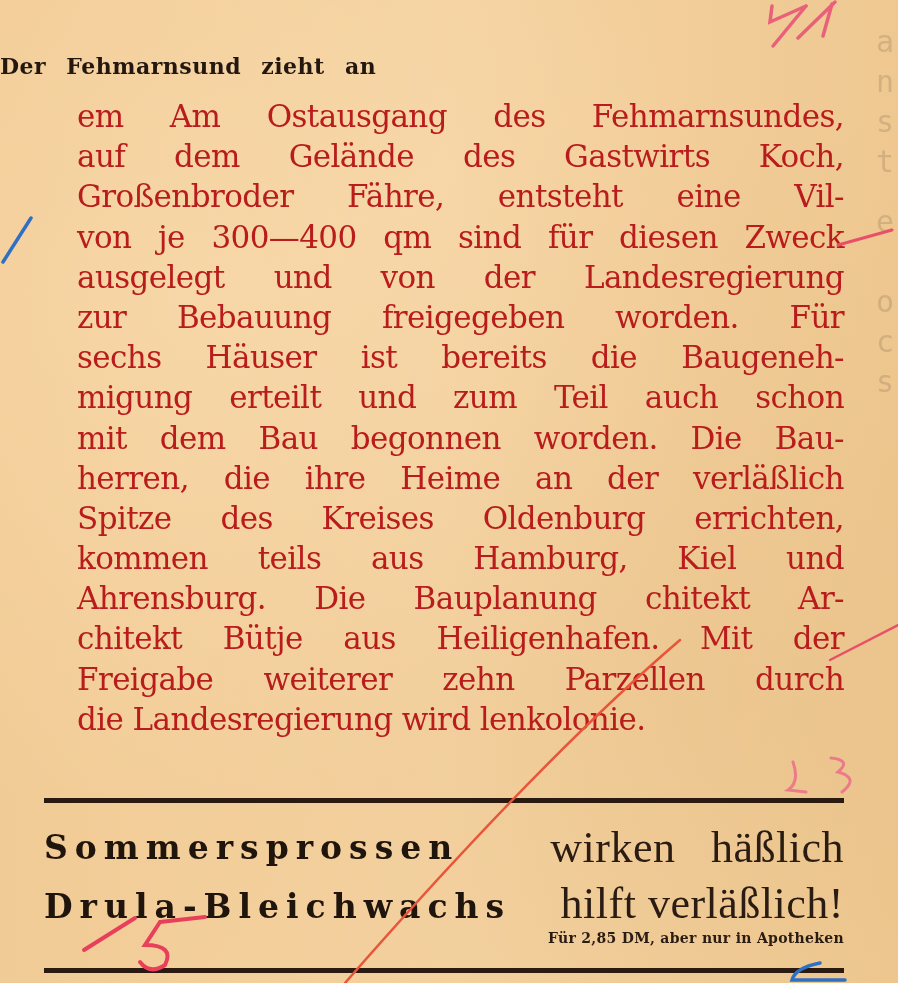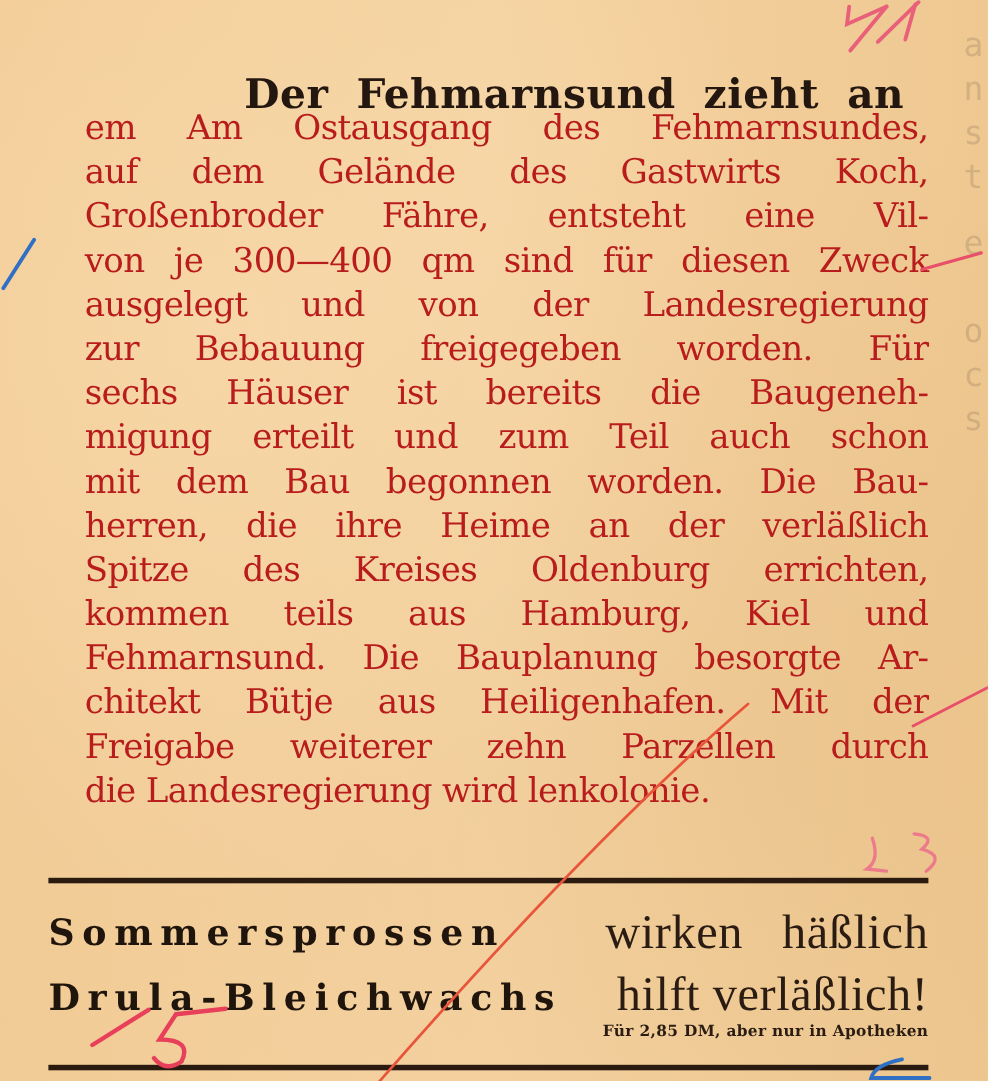--- a/index.html
+++ b/index.html
@@ -36,24 +36,24 @@
     color: rgba(110, 90, 70, 0.22);
     overflow: hidden;
     text-align: left;
   }
   .ghost-column span { display: block; }
   .headline {
     position: absolute;
     top: 38px;
     left: 0;
     width: 822px;
-    text-align: right;
+    text-align: left;
     font-family: "DejaVu Serif", serif;
     font-weight: bold;
-    font-size: 37px;
+    font-size: 22px;
     letter-spacing: 0.5px;
     word-spacing: 12px;
     color: #231710;
   }
   .body-text {
     position: absolute;
     left: 44px;
     top: 96px;
     width: 800px;
   }
@@ -146,21 +146,21 @@
     <span class="line">Großenbroder Fähre, entsteht eine Vil-</span>
     <span class="line">von je 300—400 qm sind für diesen Zweck</span>
     <span class="line">ausgelegt und von der Landesregierung</span>
     <span class="line">zur Bebauung freigegeben worden. Für</span>
     <span class="line">sechs Häuser ist bereits die Baugeneh-</span>
     <span class="line">migung erteilt und zum Teil auch schon</span>
     <span class="line">mit dem Bau begonnen worden. Die Bau-</span>
     <span class="line">herren, die ihre Heime an der verläßlich</span>
     <span class="line">Spitze des Kreises Oldenburg errichten,</span>
     <span class="line">kommen teils aus Hamburg, Kiel und</span>
-    <span class="line">Fehmarnsund. Die Bauplanung besorgte Ar-</span>
+    <span class="line">Ahrensburg. Die Bauplanung chitekt Ar-</span>
     <span class="line">chitekt Bütje aus Heiligenhafen. Mit der</span>
     <span class="line">Freigabe weiterer zehn Parzellen durch</span>
     <span class="line last">die Landesregierung wird lenkolonie.</span>
   </div>
 
   <div class="rule top"></div>
 
   <div class="ad-line one">
     <span class="ad-strong">Sommersprossen</span>
     <span class="ad-normal spaced">wirken häßlich</span>

